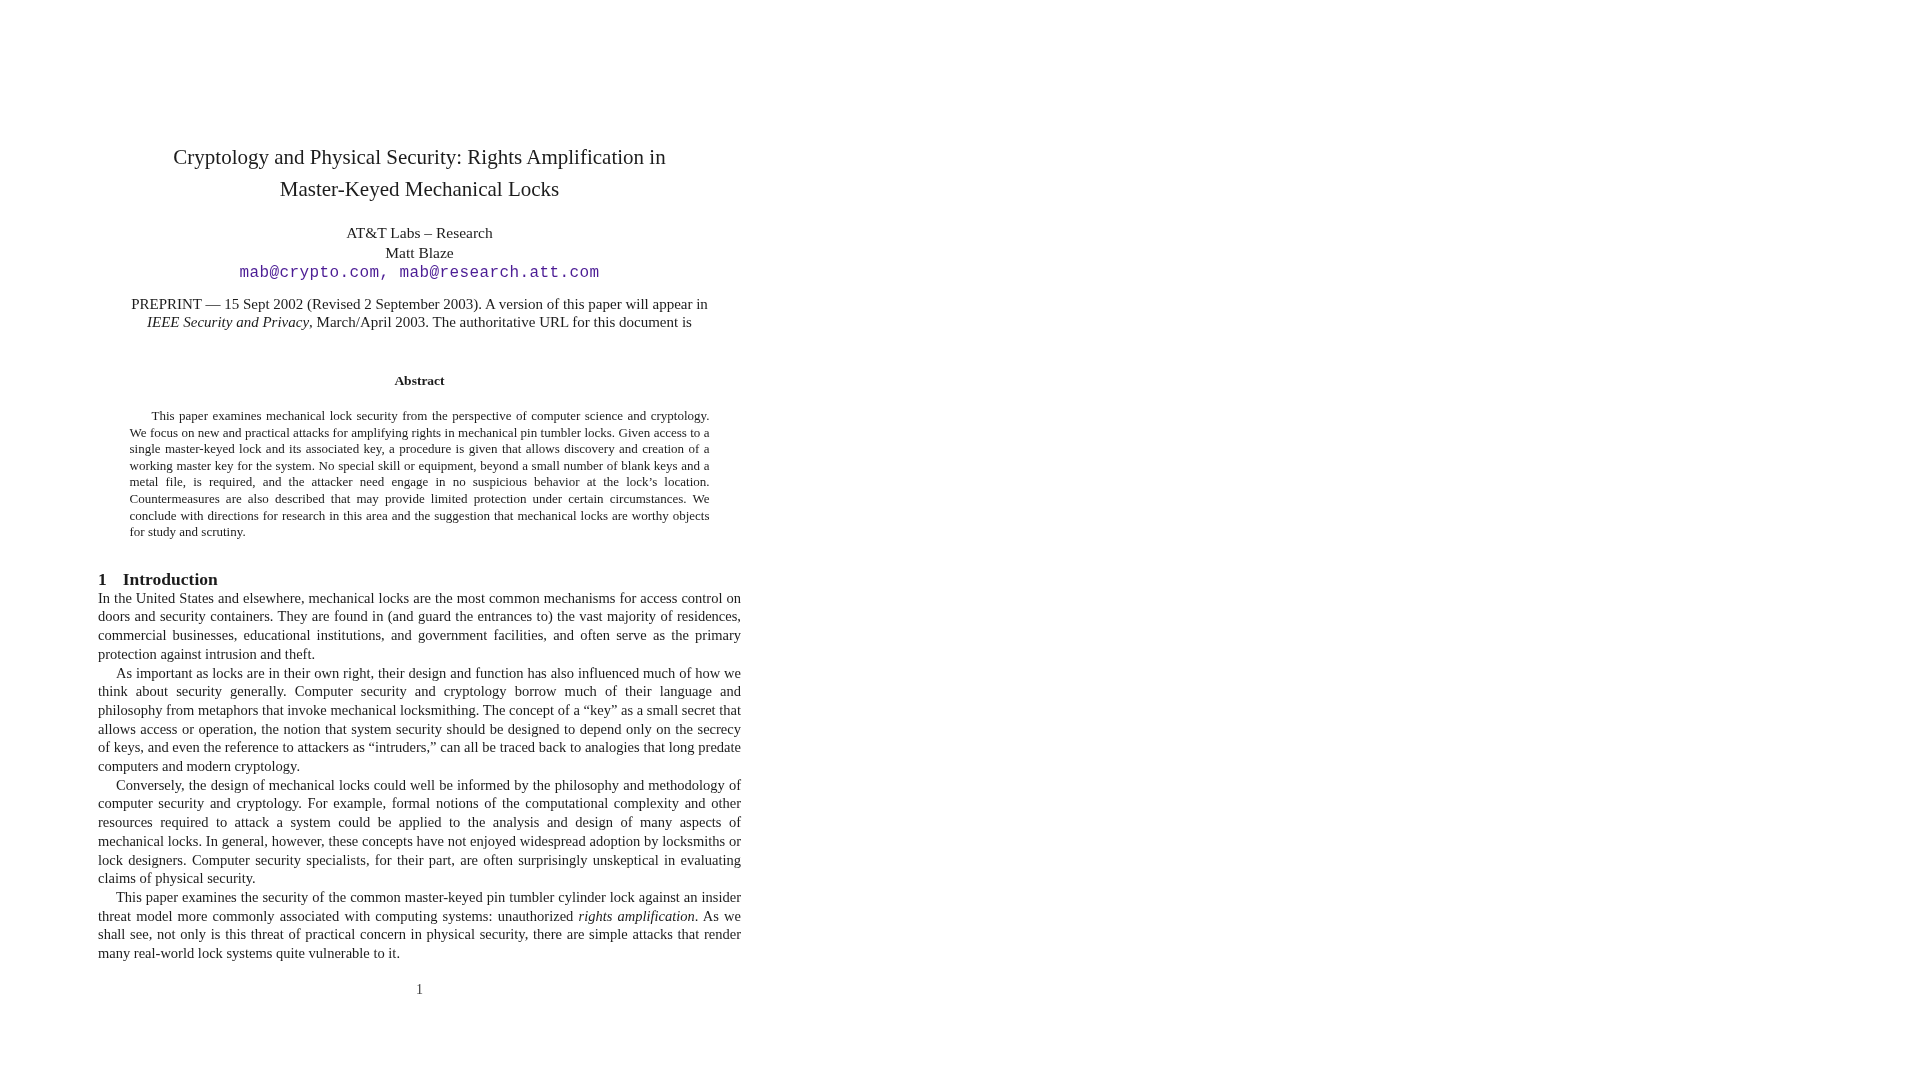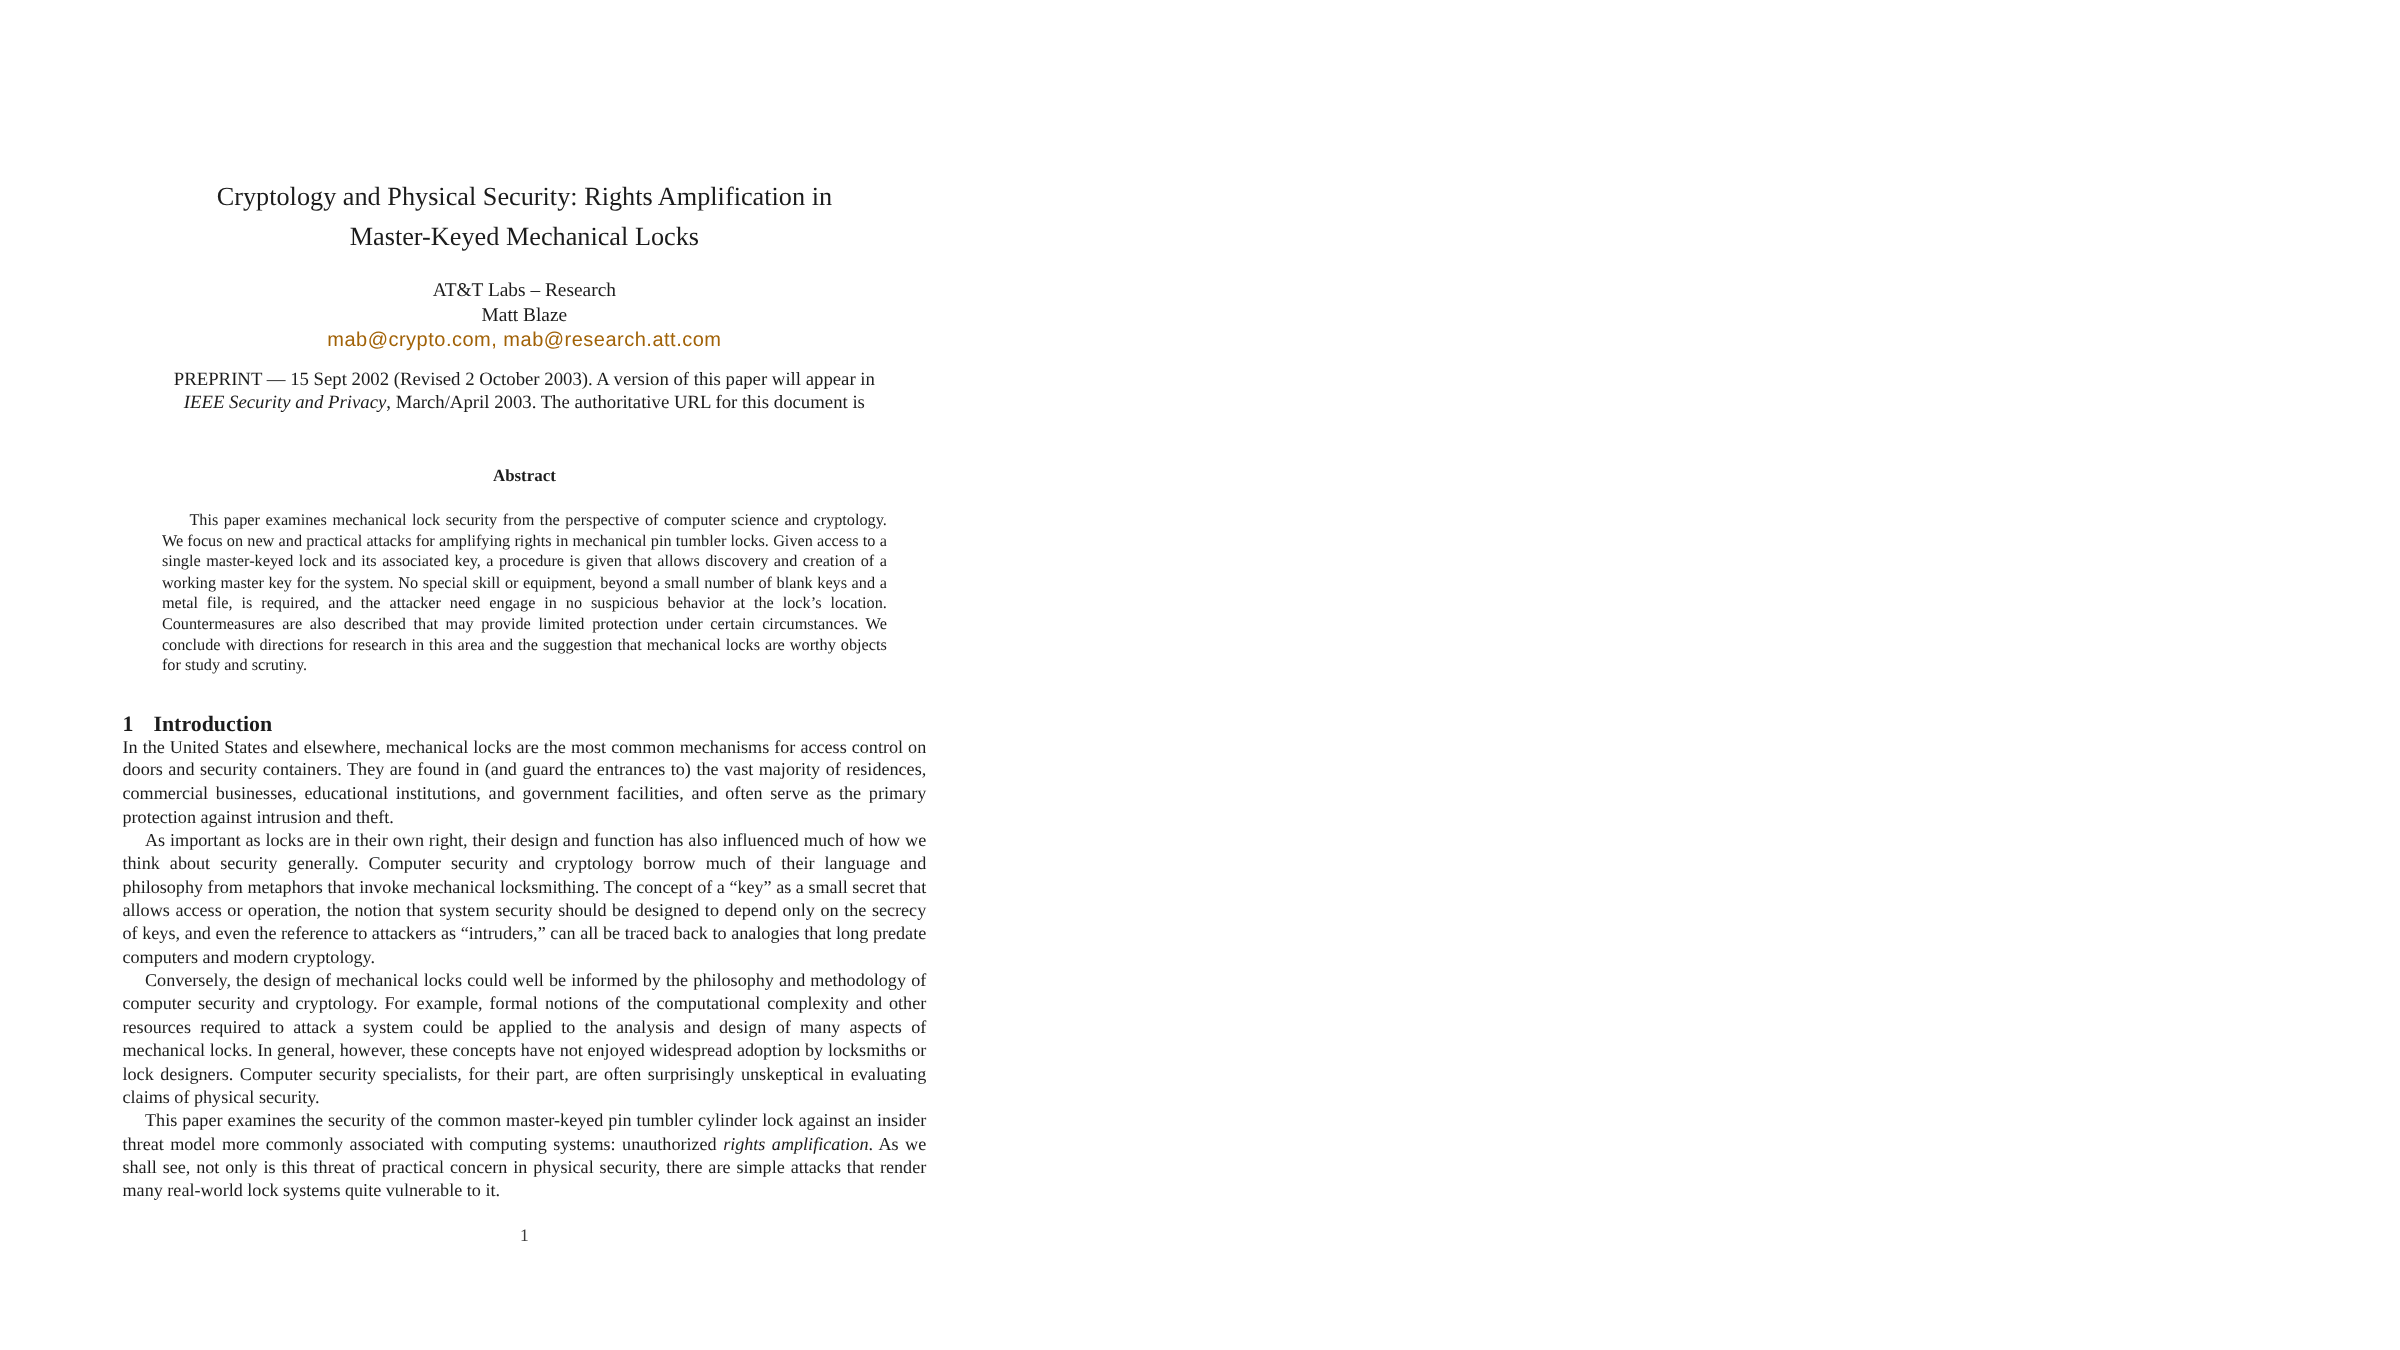--- a/index.html
+++ b/index.html
@@ -33,23 +33,23 @@
     text-align: center;
   }
   .title .tline { display: block; }
   .authors {
     margin-top: 18px;
     text-align: center;
     font-size: 15.5px;
     line-height: 20px;
   }
   .mono {
-    font-family: Liberation Sans, sans-serif;
+    font-family: Liberation Mono, monospace;
     letter-spacing: 0.4px;
-    color: #a16207;
+    color: #4c1d95;
   }
   .authors .emails {
     font-size: 16px;
     line-height: 20px;
   }
   .preprint {
     margin-top: 13px;
     text-align: center;
     font-size: 15px;
     line-height: 17.5px;
@@ -109,21 +109,21 @@
       <span class="tline">Master-Keyed Mechanical Locks</span>
     </h1>
 
     <div class="authors">
       <div>AT&amp;T Labs – Research</div>
       <div>Matt Blaze</div>
       <div class="mono emails">mab@crypto.com, mab@research.att.com</div>
     </div>
 
     <div class="preprint">
-      <span class="pline">PREPRINT — 15 Sept 2002 (Revised 2 October 2003). A version of this paper will appear in</span>
+      <span class="pline">PREPRINT — 15 Sept 2002 (Revised 2 September 2003). A version of this paper will appear in</span>
       <span class="pline"><i>IEEE Security and Privacy</i><span>, March/April 2003. The authoritative URL for this document is</span></span>
     </div>
 
     <div>
       <div class="abstract-heading">Abstract</div>
       <p class="abstract-body">This paper examines mechanical lock security from the perspective of computer science and cryptology. We focus on new and practical attacks for amplifying rights in mechanical pin tumbler locks. Given access to a single master-keyed lock and its associated key, a procedure is given that allows discovery and creation of a working master key for the system. No special skill or equipment, beyond a small number of blank keys and a metal file, is required, and the attacker need engage in no suspicious behavior at the lock’s location. Countermeasures are also described that may provide limited protection under certain circumstances. We conclude with directions for research in this area and the suggestion that mechanical locks are worthy objects for study and scrutiny.</p>
     </div>
 
     <h2 class="section-heading">
       <span class="sec-num">1</span><span>Introduction</span>

